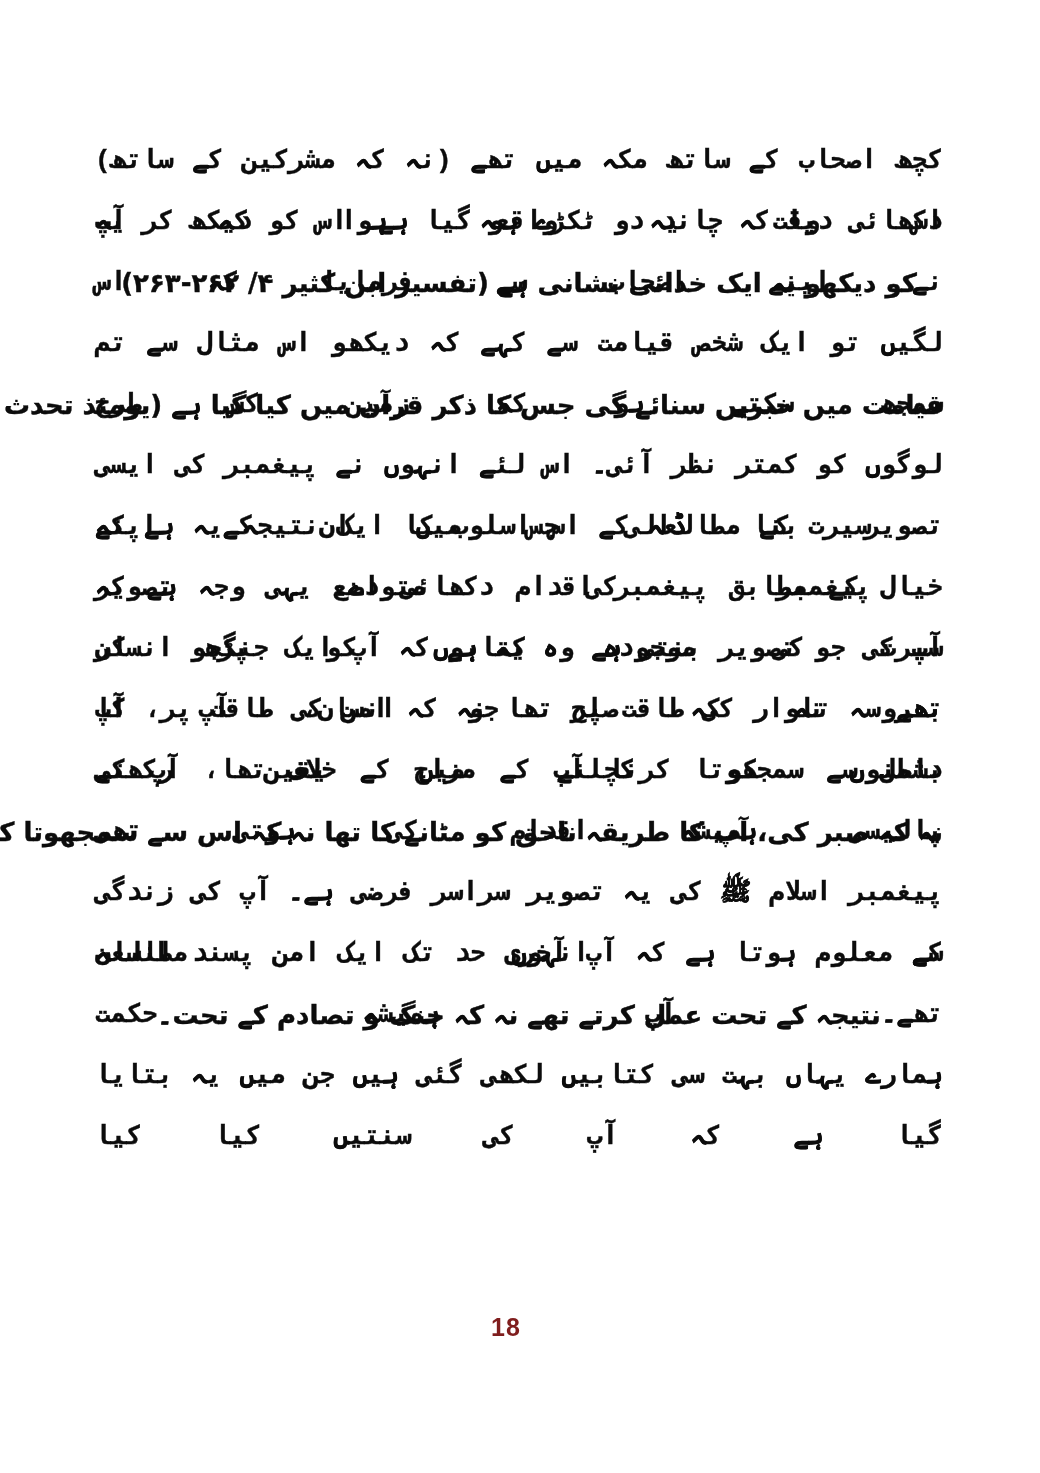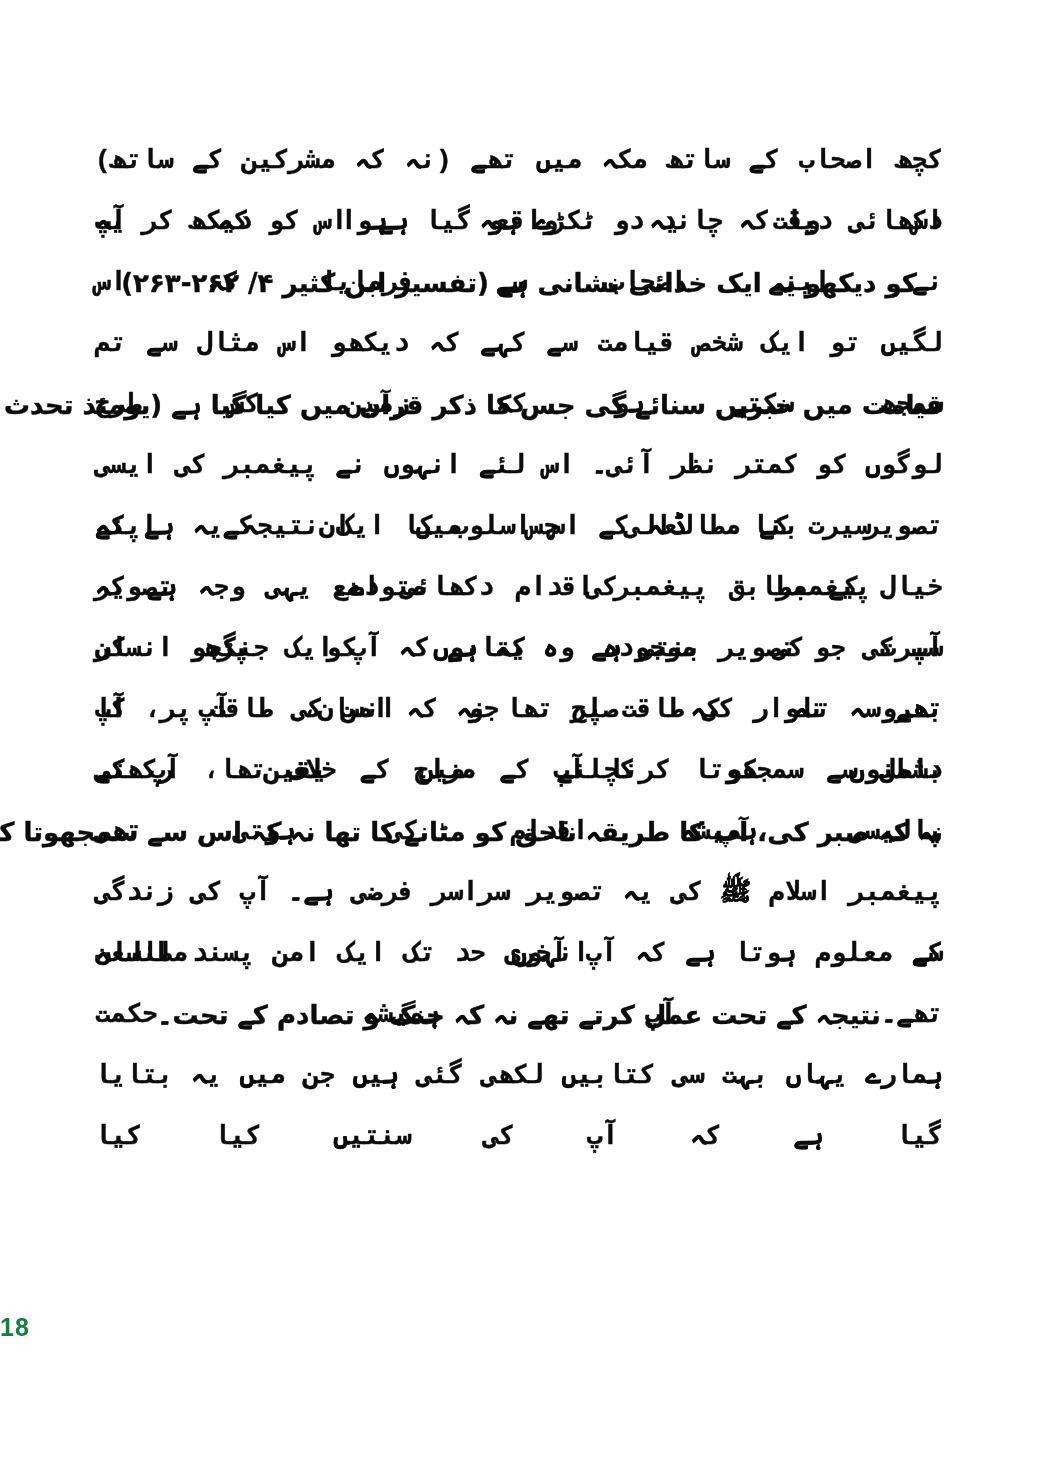--- a/index.html
+++ b/index.html
@@ -45,25 +45,25 @@
     font-family: Liberation Mono, monospace;
   }
   .line.indent {
     padding-right: 72px;
   }
   .page-number {
     position: absolute;
     top: 1313px;
     left: 0;
     width: 1012px; 
-    text-align: left;
+    text-align: center;
     font-family: "Liberation Sans", sans-serif;
     font-size: 25px;
     font-weight: 700;
-    color: #15803d;
+    color: #7f1d1d;
     letter-spacing: 1px;
   }
 </style>
 </head>
 <body>
 
 <div class="page">
   <div class="text-block" dir="rtl" lang="ur">
       <div class="line j">کچھ اصحاب کے ساتھ مکہ میں تھے (نہ کہ مشرکین کے ساتھ) اس وقت یہ واقعہ ہوا کہ یہ</div>
       <div class="line j">دکھائی دیا کہ چاند دو ٹکڑے ہو گیا ہے۔ اس کو دیکھ کر آپ نے اپنے اصحاب سے فرمایا کہ اس</div>

